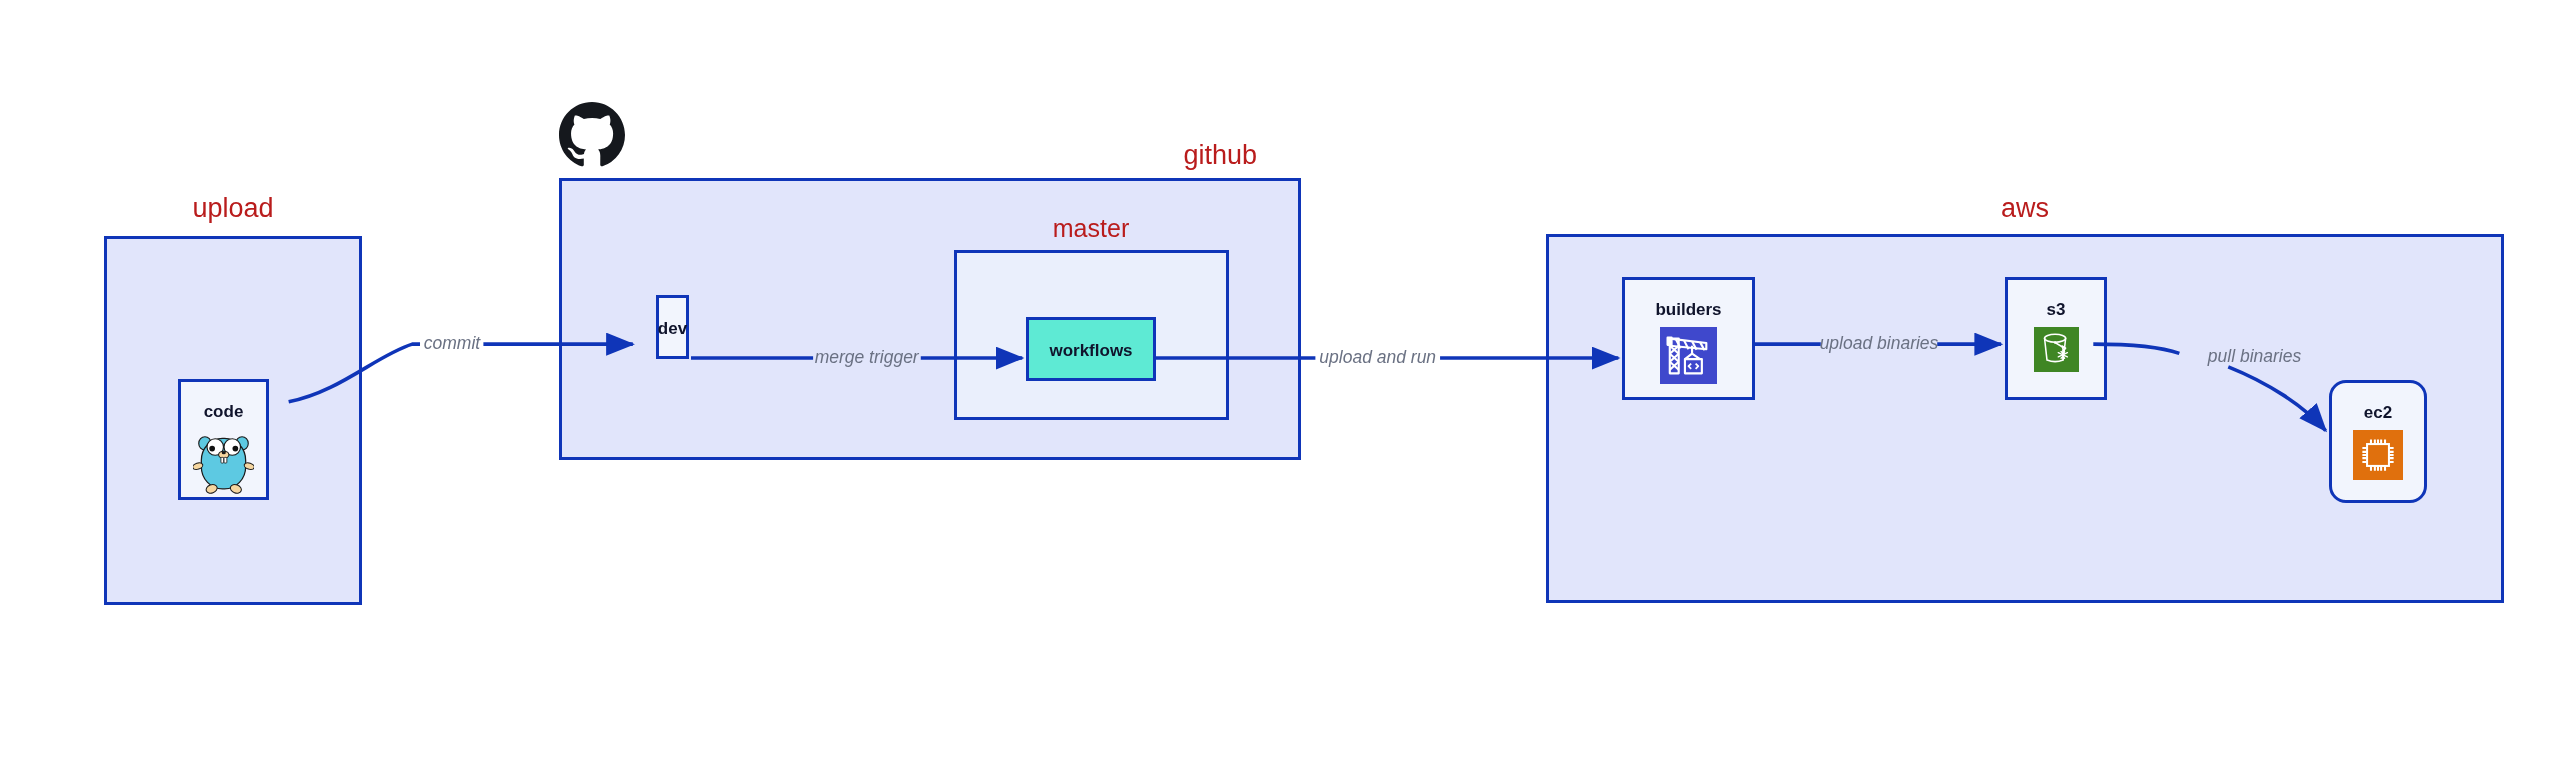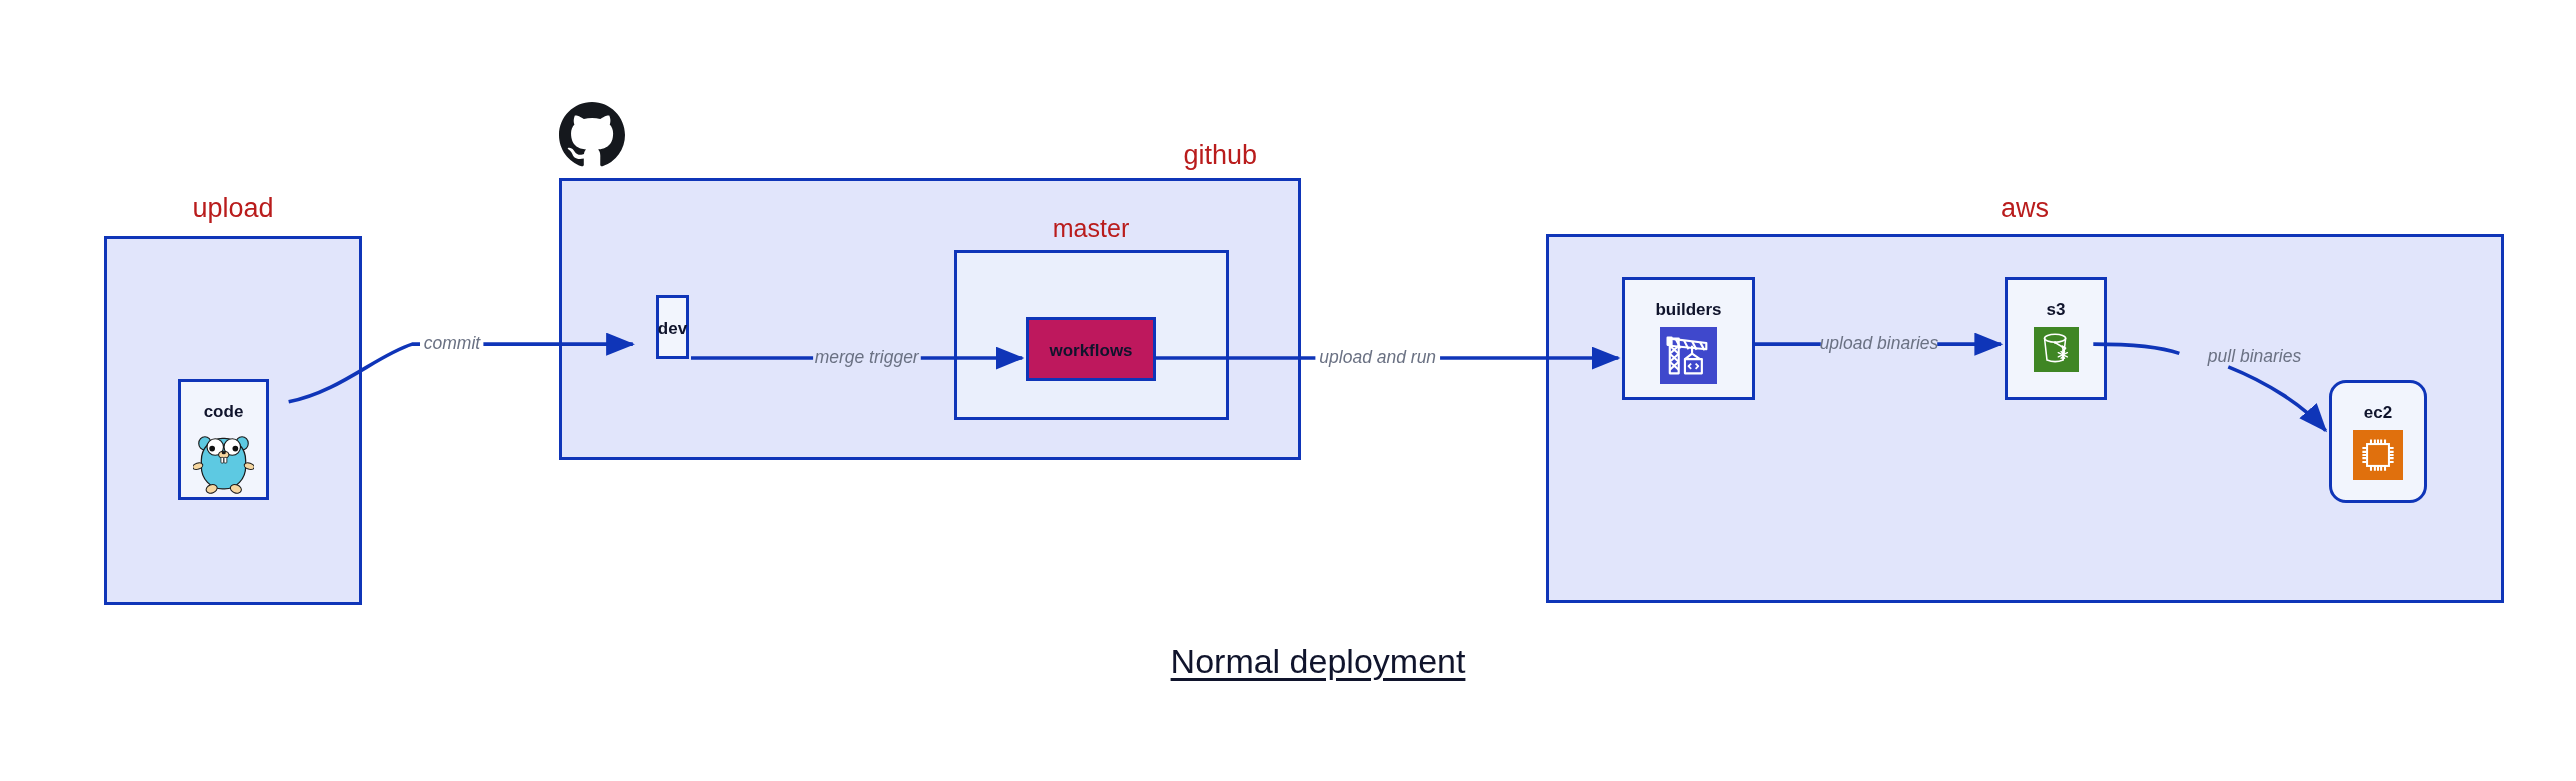--- a/index.html
+++ b/index.html
@@ -152,21 +152,21 @@
     </svg>
   </div>
 
   <div class="node" style="left:656px; top:295px; width:33px; height:64px;">
     <div class="node-label" style="margin-top:21.6px;">dev</div>
   </div>
 
   <div class="group sub" style="left:954px; top:250px; width:275px; height:170px;"></div>
   <div class="group-label" style="left:1091px; top:216px; transform:translateX(-50%); font-size:25px;">master</div>
 
-  <div class="node" style="left:1026px; top:317px; width:130px; height:64px; background:#be185d;">
+  <div class="node" style="left:1026px; top:317px; width:130px; height:64px; background:#5eead4;">
     <div class="node-label" style="margin-top:21.6px;">workflows</div>
   </div>
 
   <div class="group" style="left:1546px; top:234px; width:958px; height:369px;"></div>
   <div class="group-label" style="left:2025px; top:195px; transform:translateX(-50%);">aws</div>
 
   <div class="node" style="left:1622px; top:277px; width:133px; height:123px;">
     <div class="node-label">builders</div>
     <div class="node-icon">
       <svg width="57" height="57" viewBox="0 0 64 64">
@@ -265,16 +265,15 @@
       <text class="edge-label" x="3647" y="668">upload binaries</text>
     </g>
 
     <g>
       <path class="edge-path" d="M4063 668 C 4130 668, 4190 672, 4230 686"></path>
       <path class="edge-path" d="M4325 712 C 4400 742, 4470 786, 4514 836" marker-end="url(#arrow)"></path>
       <text class="edge-label" x="4376" y="693">pull binaries</text>
     </g>
   </svg>
 
-  <div id="diagram-title" style="left:1318px; top:644px; transform:translateX(-50%);">Normal deployment</div>
 
 </div>
 
 
 </body></html>

